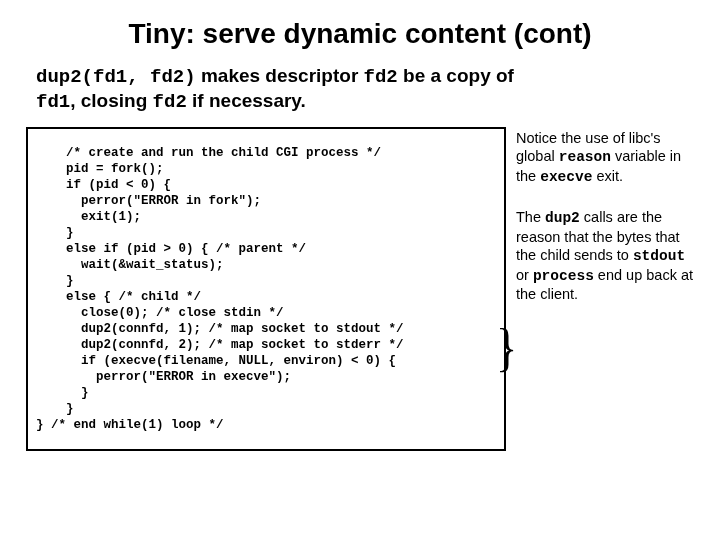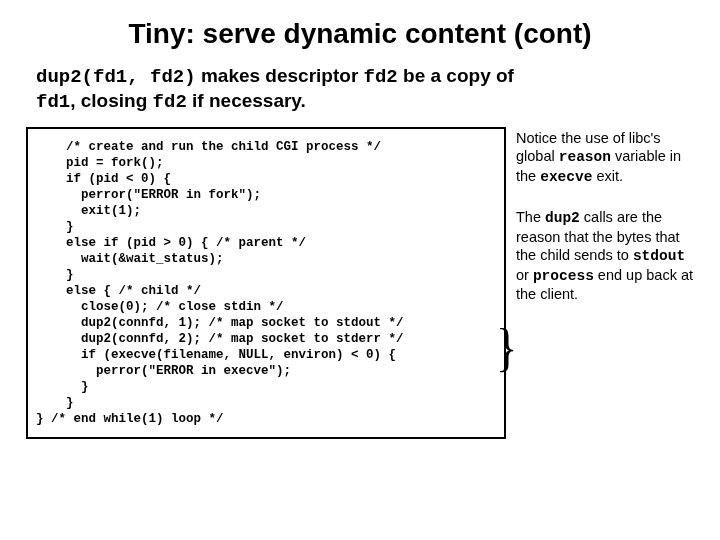--- a/index.html
+++ b/index.html
@@ -37,21 +37,21 @@
     font-family: "Courier New", monospace;
     font-weight: bold;
     text-align: center;
   }
   .cols {
     display: flex;
     gap: 10px;
   }
   .codebox {
     border: 2px solid #000;
-    padding: 10px 8px;
+    padding: 16px 8px;
     font-family: "Courier New", monospace;
     font-size: 12.5px;
     line-height: 1.28;
     font-weight: bold;
     white-space: pre;
     flex: 0 0 480px;
     box-sizing: border-box;
   }
   .sidecol {
     flex: 1 1 auto;

